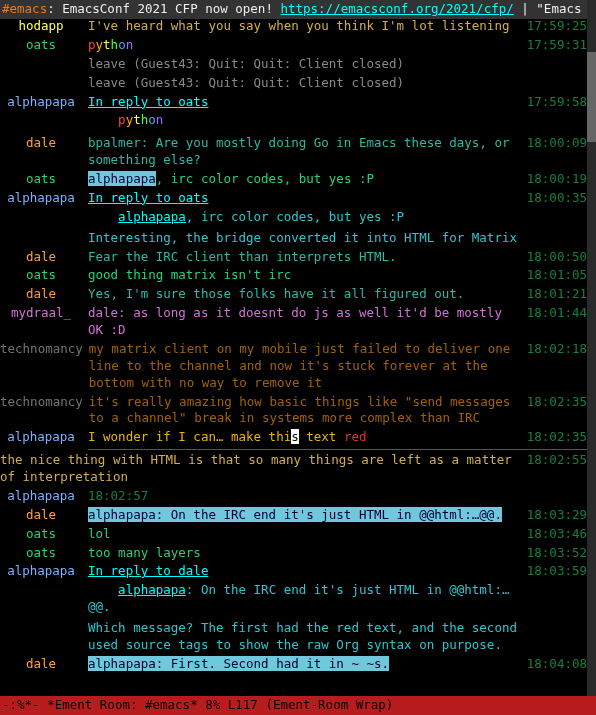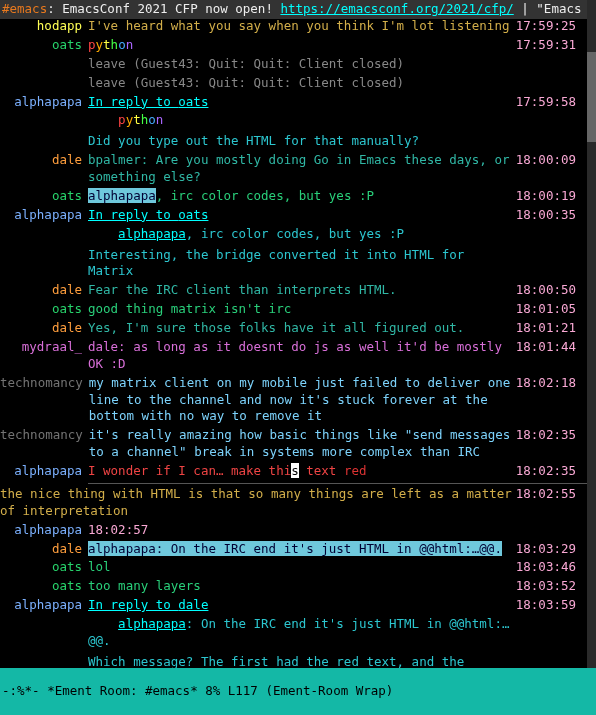--- a/index.html
+++ b/index.html
@@ -2,47 +2,47 @@
 <html><head>
 <meta charset="utf-8">
 <style>
   html,body{margin:0;padding:0;background:#000;color:#ccc;font-family:"DejaVu Sans Mono","Liberation Mono",Consolas,monospace;font-size:12.5px;line-height:1.35;overflow:hidden}
   #wrap{width:596px;height:715px;position:relative;background:#000}
   .hdr{background:#333;color:#eee;padding:1px 2px;white-space:nowrap;overflow:hidden}
   .chan{color:#e8791e}
   .topic-url{color:#0ff;text-decoration:underline}
   .msgs{position:absolute;top:17px;bottom:17px;left:0;right:9px;overflow:hidden}
   .row{display:flex;padding:1px 0}
-  .nick{flex:0 0 82px;text-align:right;padding-right:6px}
+  .nick{flex:0 0 82px;text-align:center;padding-right:6px}
   .body{flex:1 1 auto;padding-right:4px;word-wrap:break-word}
-  .ts{flex:0 0 58px;text-align:right;color:#f9a8d4;padding-right:11px}
+  .ts{flex:0 0 58px;text-align:right;color:#15803d;padding-right:0}
   .sys{color:#888}
   .reply{color:#0ff;text-decoration:underline}
   .hl{background:#6fc8dc;color:#003}
   .red{color:#d33}
   .cursor-bg{background:#fff;color:#000}
-  .modeline{position:absolute;bottom:0;left:0;right:0;background:#14b8a6;color:#000;padding:15px 2px;white-space:nowrap;overflow:hidden}
+  .modeline{position:absolute;bottom:0;left:0;right:0;background:#b91c1c;color:#000;padding:1px 2px;white-space:nowrap;overflow:hidden}
   .sb{position:absolute;top:0;right:0;width:9px;height:698px;background:#2a2a2a}
   .thumb{position:absolute;right:0;width:9px;background:#666}
   .rainbow span{display:inline}
   .sep-line{border-top:1px solid #555;margin:2px 0 1px 88px}
   .n-hodapp{color:#ffff55}
   .n-oats{color:#27d36b}
   .n-alphapapa{color:#7cb1ff}
   .n-dale{color:#ff9e3d}
   .n-mydraal{color:#d86fd8}
   .n-technomancy{color:#737373}
   .n-edgar{color:#e6c84a}
   .txt-grn{color:#29cf7a}
   .txt-teal{color:#30b7a5}
   .txt-gold{color:#d2ae4a}
   .txt-pink{color:#d86fd8}
   .txt-cyan{color:#2cc6cf}
-  .txt-blue{color:#ef4444}
-  .txt-red{color:#7dd3fc}
+  .txt-blue{color:#eab308}
+  .txt-red{color:#a16207}
 </style>
 </head>
 <body>
 <div id="wrap">
 
 <div class="hdr">
   <span class="chan">#emacs</span><span>: EmacsConf 2021 CFP now open! </span><span class="topic-url">https://emacsconf.org/2021/cfp/</span><span> | "Emacs is a co</span>
 </div>
 
 <div class="msgs" id="msgs">
@@ -76,21 +76,20 @@
         <div class="body">&nbsp;&nbsp;&nbsp;&nbsp;<span class="rainbow"><span style="color:#ff4444">p</span><span style="color:#ffaa00">y</span><span style="color:#ffff44">t</span><span style="color:#44ff44">h</span><span style="color:#44aaff">o</span><span style="color:#aa66ff">n</span></span></div>
         <div class="ts"></div>
       </div>
       <div class="row">
         <div class="nick "></div>
         <div class="body"><span class=""> </span></div>
         <div class="ts"></div>
       </div>
       <div class="row">
         <div class="nick "></div>
-        <div class="body"><span class="txt-cyan">Did you type out the HTML for that manually?</span></div>
         <div class="ts"></div>
       </div>
       <div class="row">
         <div class="nick n-dale">dale</div>
         <div class="body"><span class="txt-teal">bpalmer: Are you mostly doing Go in Emacs these days, or something else?</span></div>
         <div class="ts">18:00:09</div>
       </div>
       <div class="row">
         <div class="nick n-oats">oats</div>
         <div class="body"><span class="hl">alphapapa</span><span class="txt-grn">, irc color codes, but yes :P</span></div>

